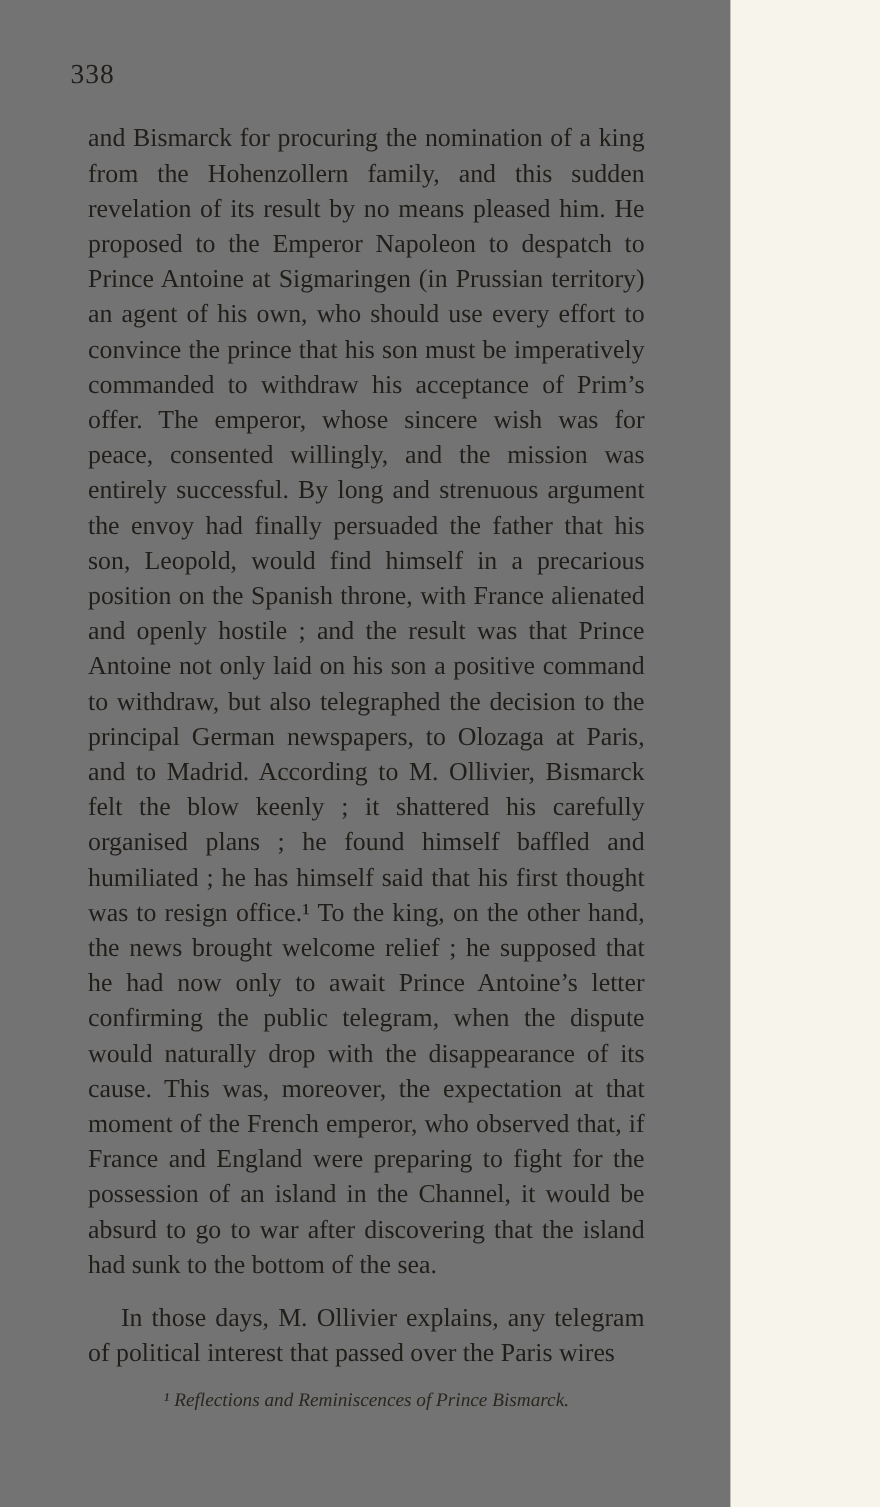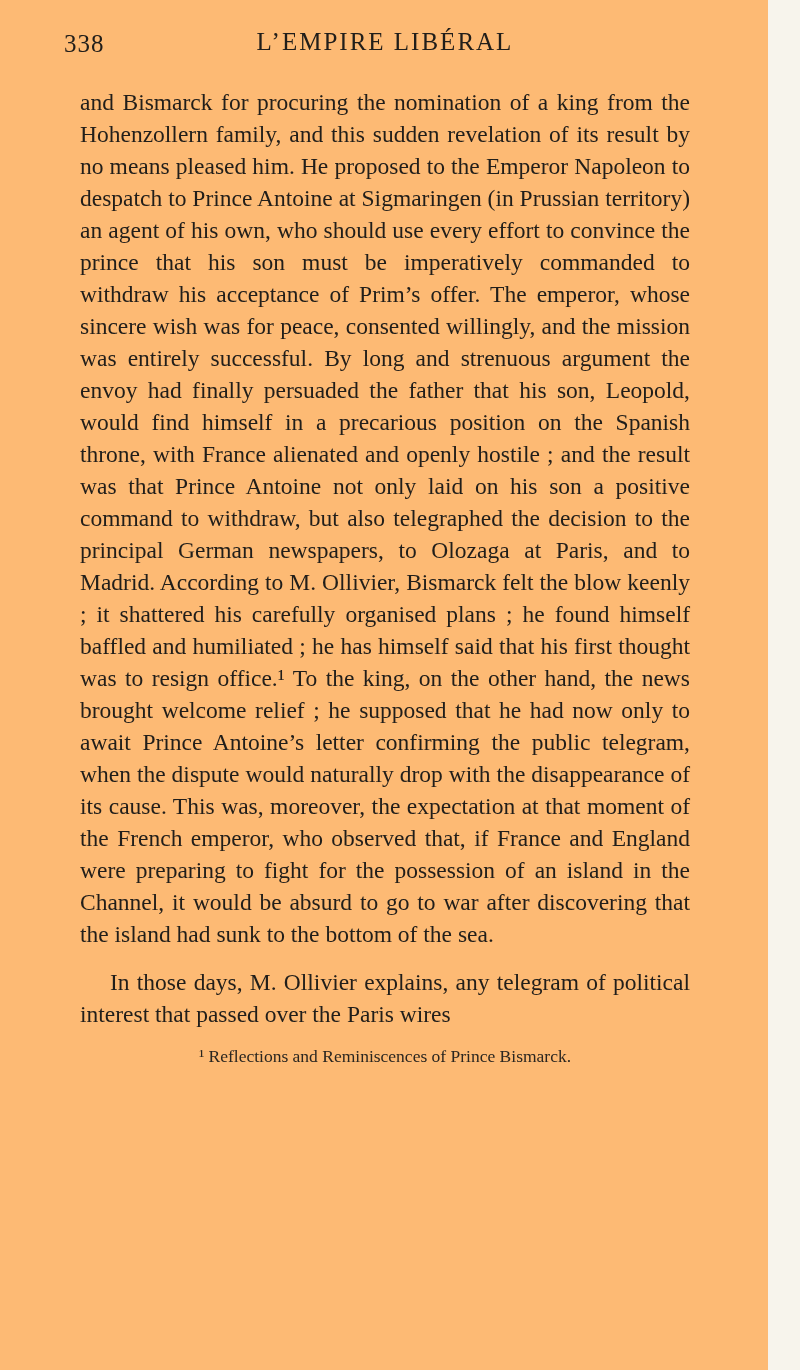--- a/index.html
+++ b/index.html
@@ -2,25 +2,25 @@
 <html><head>
 <meta charset="utf-8">
 <style>
   html, body {
     margin: 0;
     padding: 0;
     background: #f7f4ec;
   }
   .page {
     position: relative;
-    width: 768px;
+    width: 664px;
     height: 1370px;
-    background: #fdba74;
+    background: #737373;
     box-sizing: border-box;
-    padding: 28px 62px 0 64px;
+    padding: 52px 62px 0 64px;
     font-family: "Liberation Serif", "DejaVu Serif", serif;
     color: #211e1a;
     overflow: hidden;
   }
   .page-header {
     position: relative;
     height: 40px;
     margin-bottom: 18px;
   }
   .page-number {
@@ -47,32 +47,32 @@
   }
   .para.no-indent {
     text-indent: 0;
   }
   .para.indent {
     text-indent: 30px;
   }
   .footnote {
     margin-top: 8px;
     font-size: 17.5px;
+    font-style: italic;
     text-align: center;
     color: #2a2620;
   }
 </style>
 </head>
 <body>
 
 <div class="page">
 
   <header class="page-header">
     <span class="page-number">338</span>
-    <span class="running-title">L’EMPIRE LIBÉRAL</span>
   </header>
 
   <main class="page-body">
     <p class="para no-indent">and Bismarck for procuring the nomination of a king from the Hohenzollern family, and this sudden revelation of its result by no means pleased him. He proposed to the Emperor Napoleon to despatch to Prince Antoine at Sigmaringen (in Prussian territory) an agent of his own, who should use every effort to convince the prince that his son must be imperatively commanded to withdraw his acceptance of Prim’s offer. The emperor, whose sincere wish was for peace, consented willingly, and the mission was entirely successful. By long and strenuous argument the envoy had finally persuaded the father that his son, Leopold, would find himself in a precarious position on the Spanish throne, with France alienated and openly hostile ; and the result was that Prince Antoine not only laid on his son a positive command to withdraw, but also telegraphed the decision to the principal German newspapers, to Olozaga at Paris, and to Madrid. According to M. Ollivier, Bismarck felt the blow keenly ; it shattered his carefully organised plans ; he found himself baffled and humiliated ; he has himself said that his first thought was to resign office.¹ To the king, on the other hand, the news brought welcome relief ; he supposed that he had now only to await Prince Antoine’s letter confirming the public telegram, when the dispute would naturally drop with the disappearance of its cause. This was, moreover, the expectation at that moment of the French emperor, who observed that, if France and England were preparing to fight for the possession of an island in the Channel, it would be absurd to go to war after discovering that the island had sunk to the bottom of the sea.</p>
     <p class="para indent">In those days, M. Ollivier explains, any telegram of political interest that passed over the Paris wires</p>
   </main>
 
   <footer class="footnote">¹ Reflections and Reminiscences of Prince Bismarck.</footer>
 
 </div>

